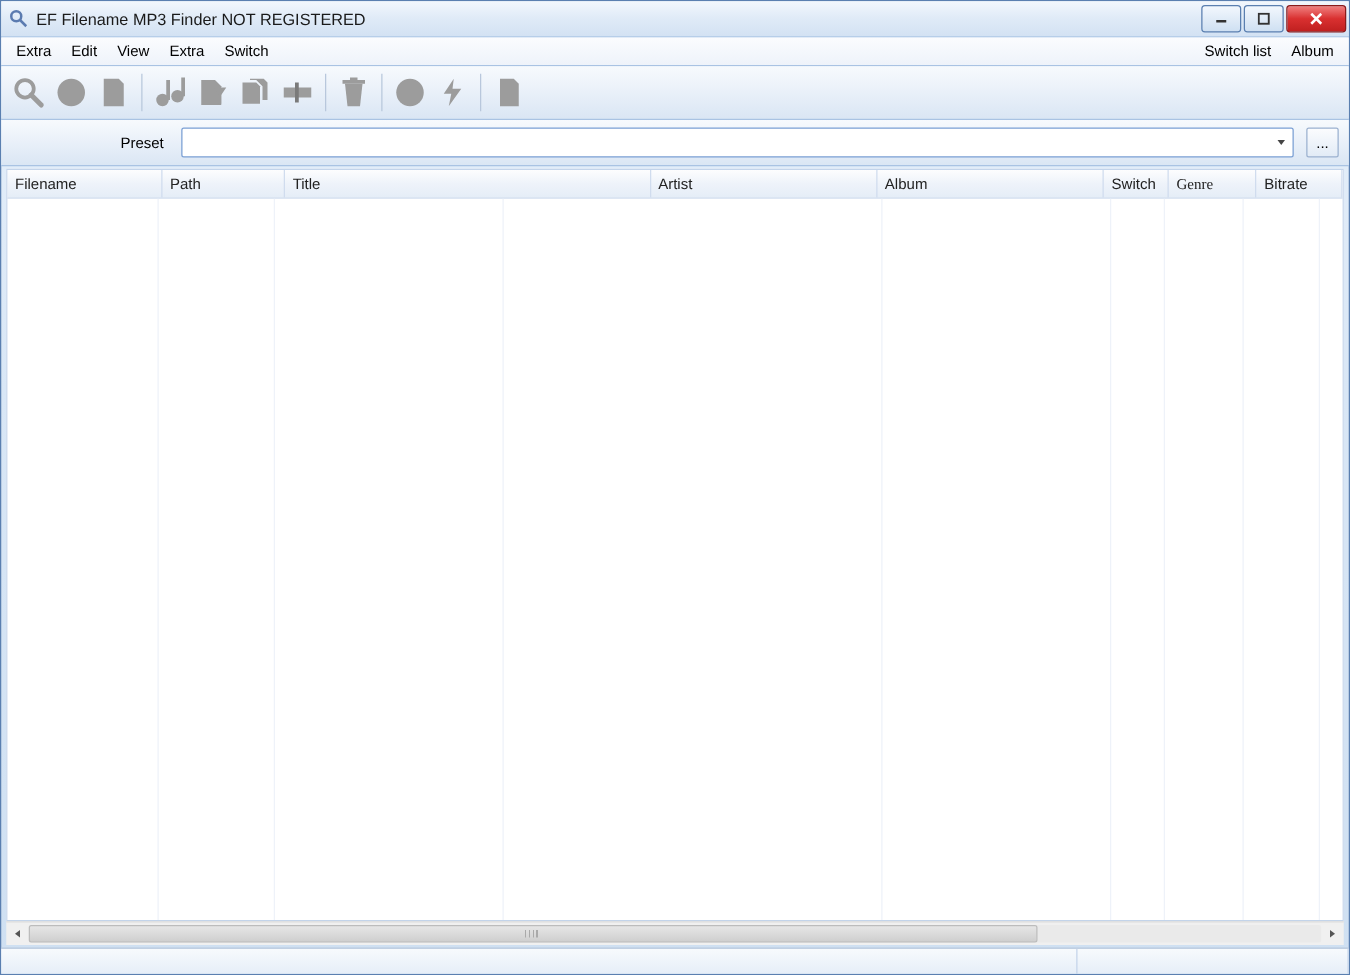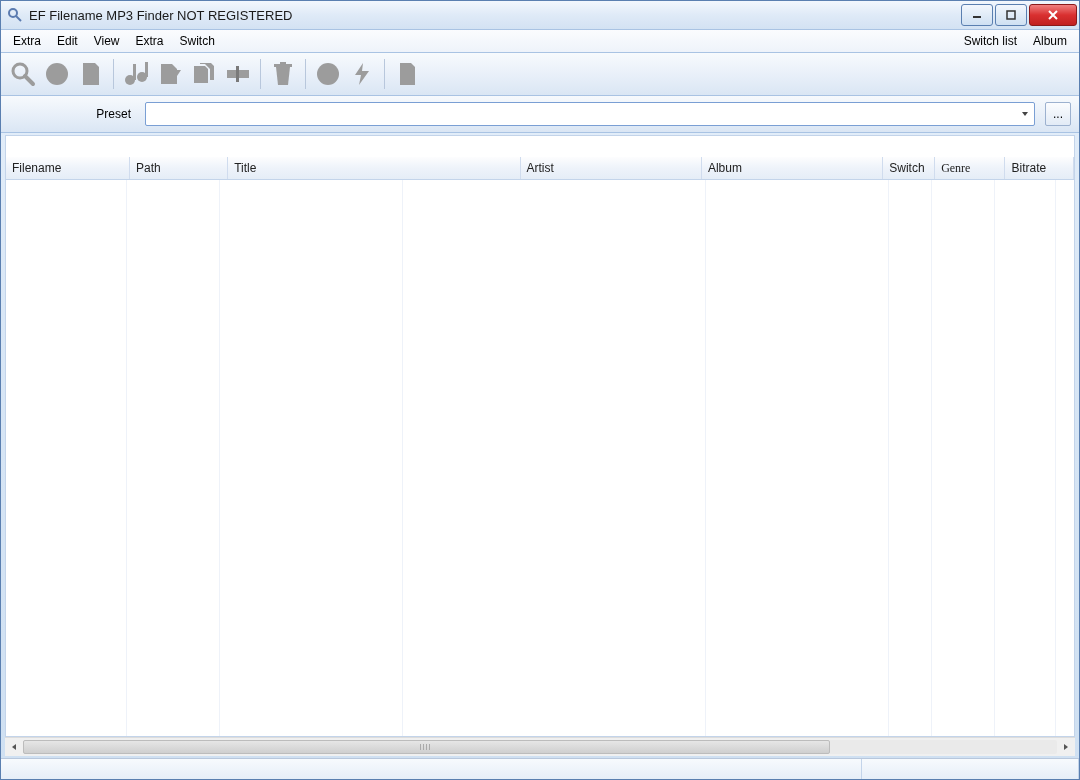--- a/index.html
+++ b/index.html
@@ -152,21 +152,20 @@
     border: 1px solid #c3d4ea;
     display: flex;
     flex-direction: column;
     overflow: hidden;
   }
   .thead {
     height: 22px;
     display: flex;
     background: linear-gradient(#fdfdfe, #eef3fa 50%, #e5edf7);
     border-bottom: 1px solid #c3d4ea;
-    margin-top: 21px;
   }
   .th {
     border-right: 1px solid #d0dcee;
     padding: 0 6px;
     display: flex; align-items: center;
     font-size: 12px;
     color: #222;
     white-space: nowrap;
     overflow: hidden;
     cursor: default;

